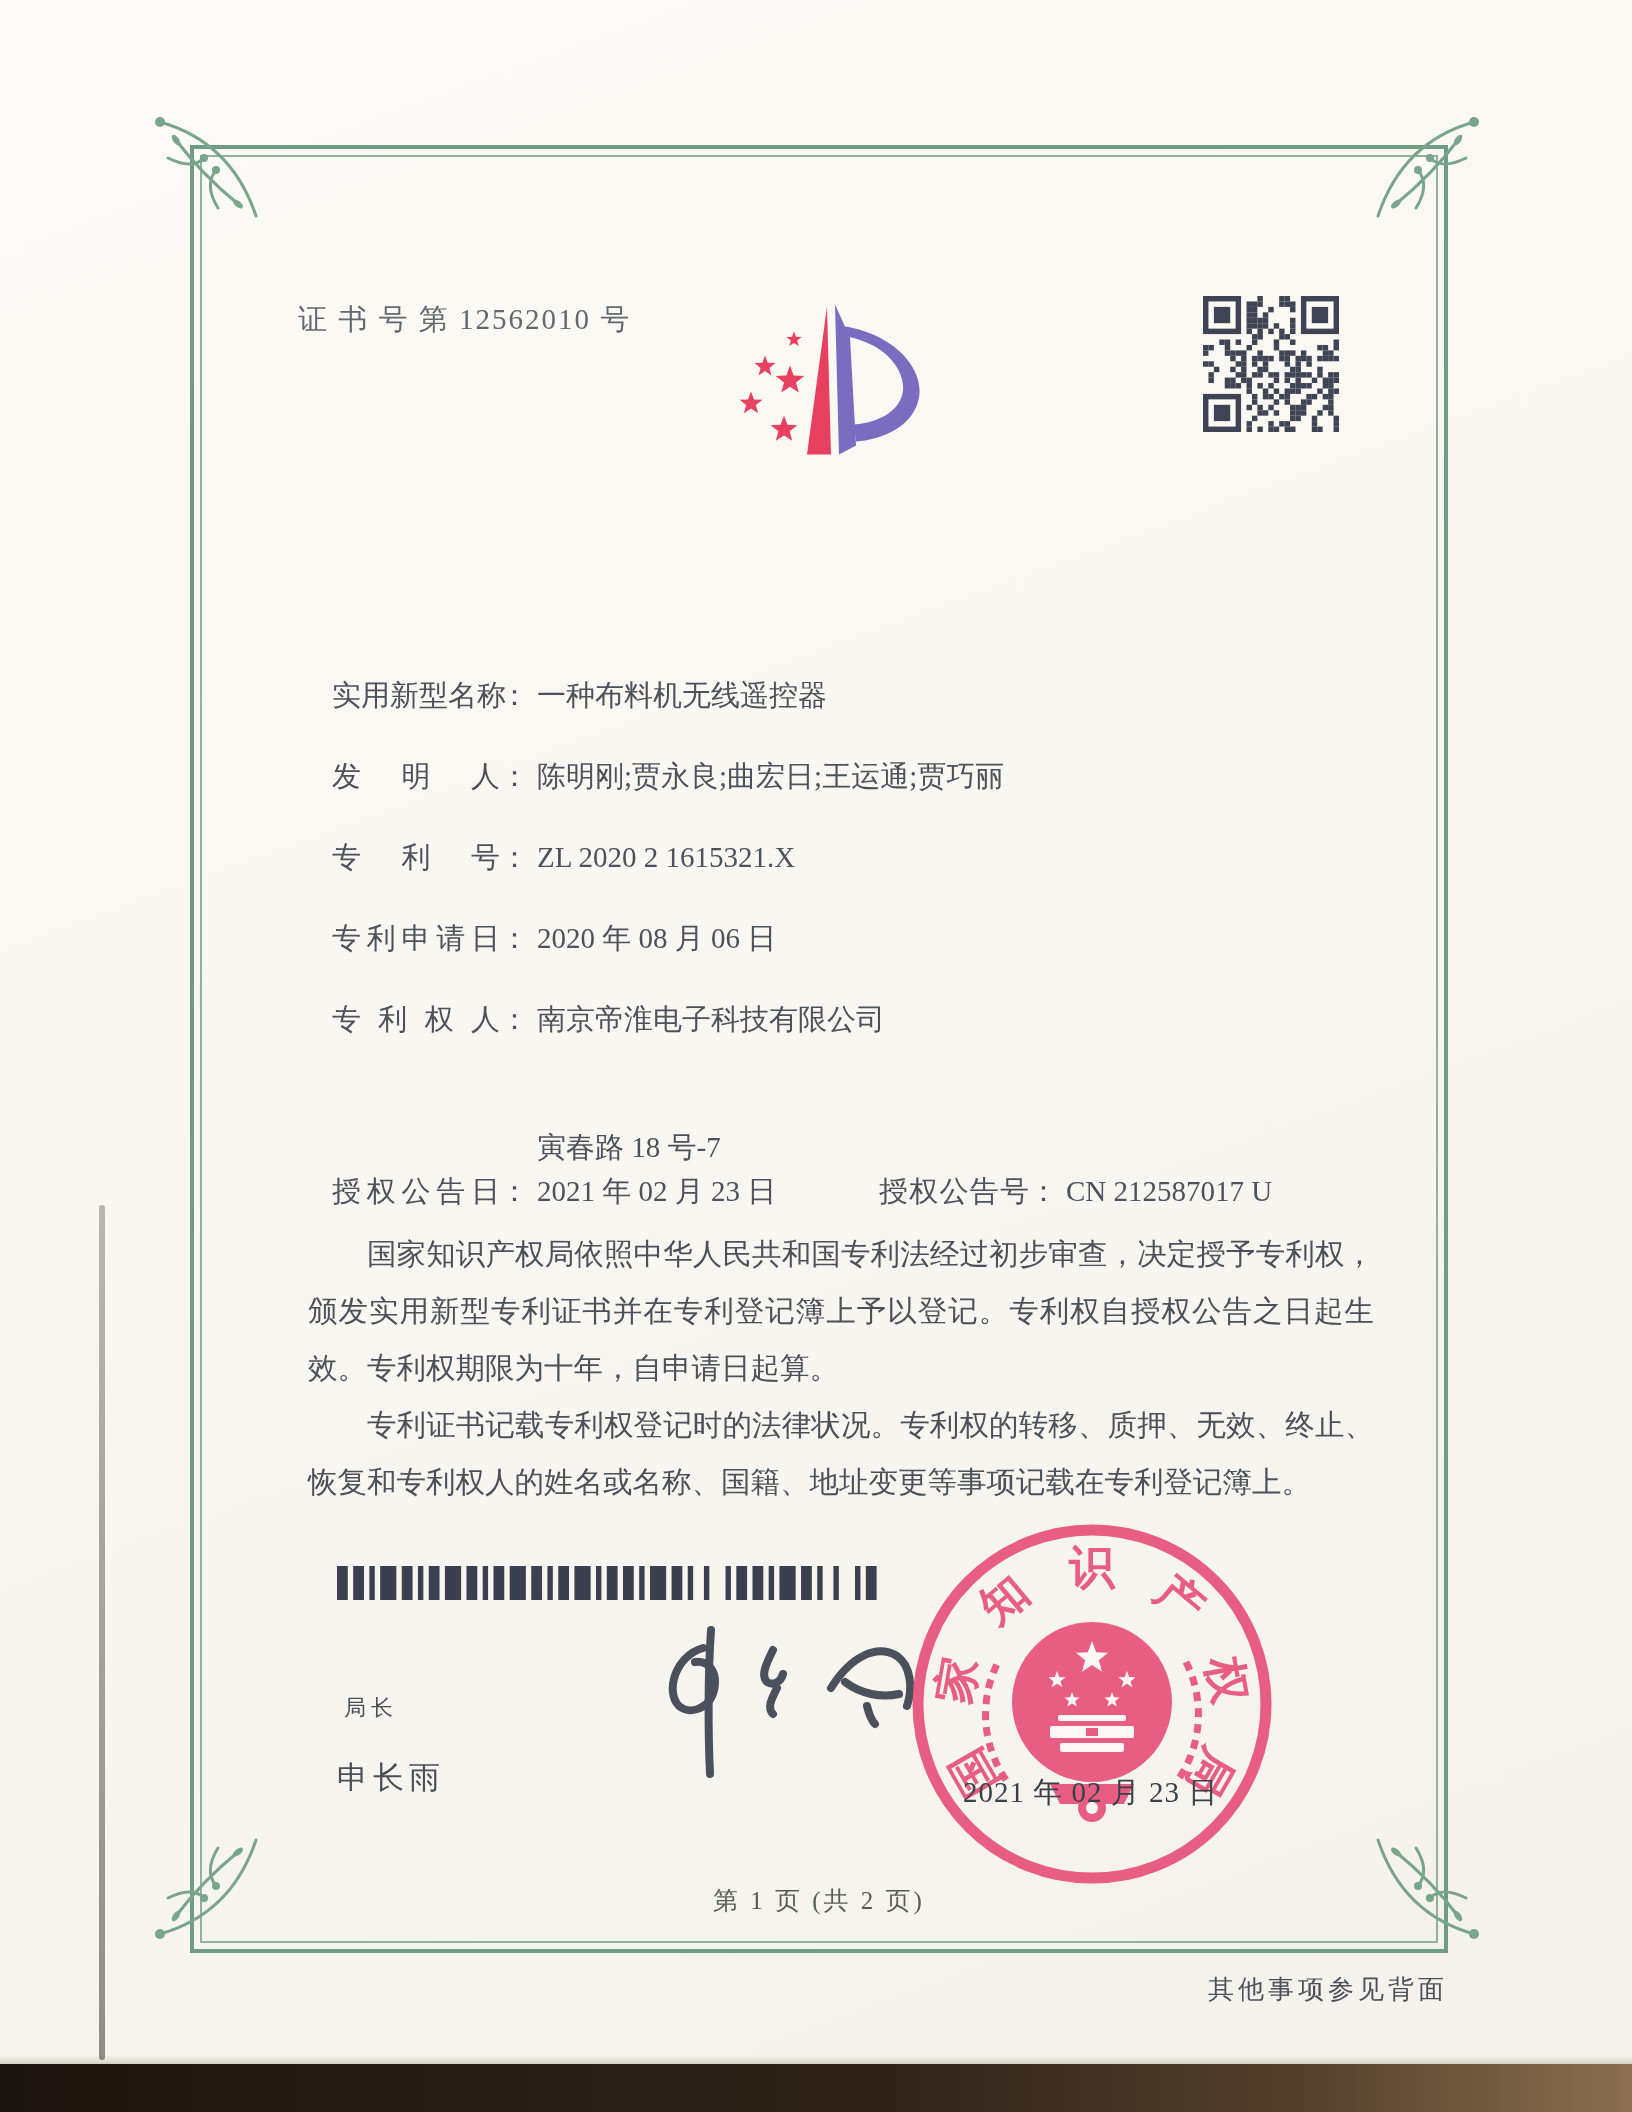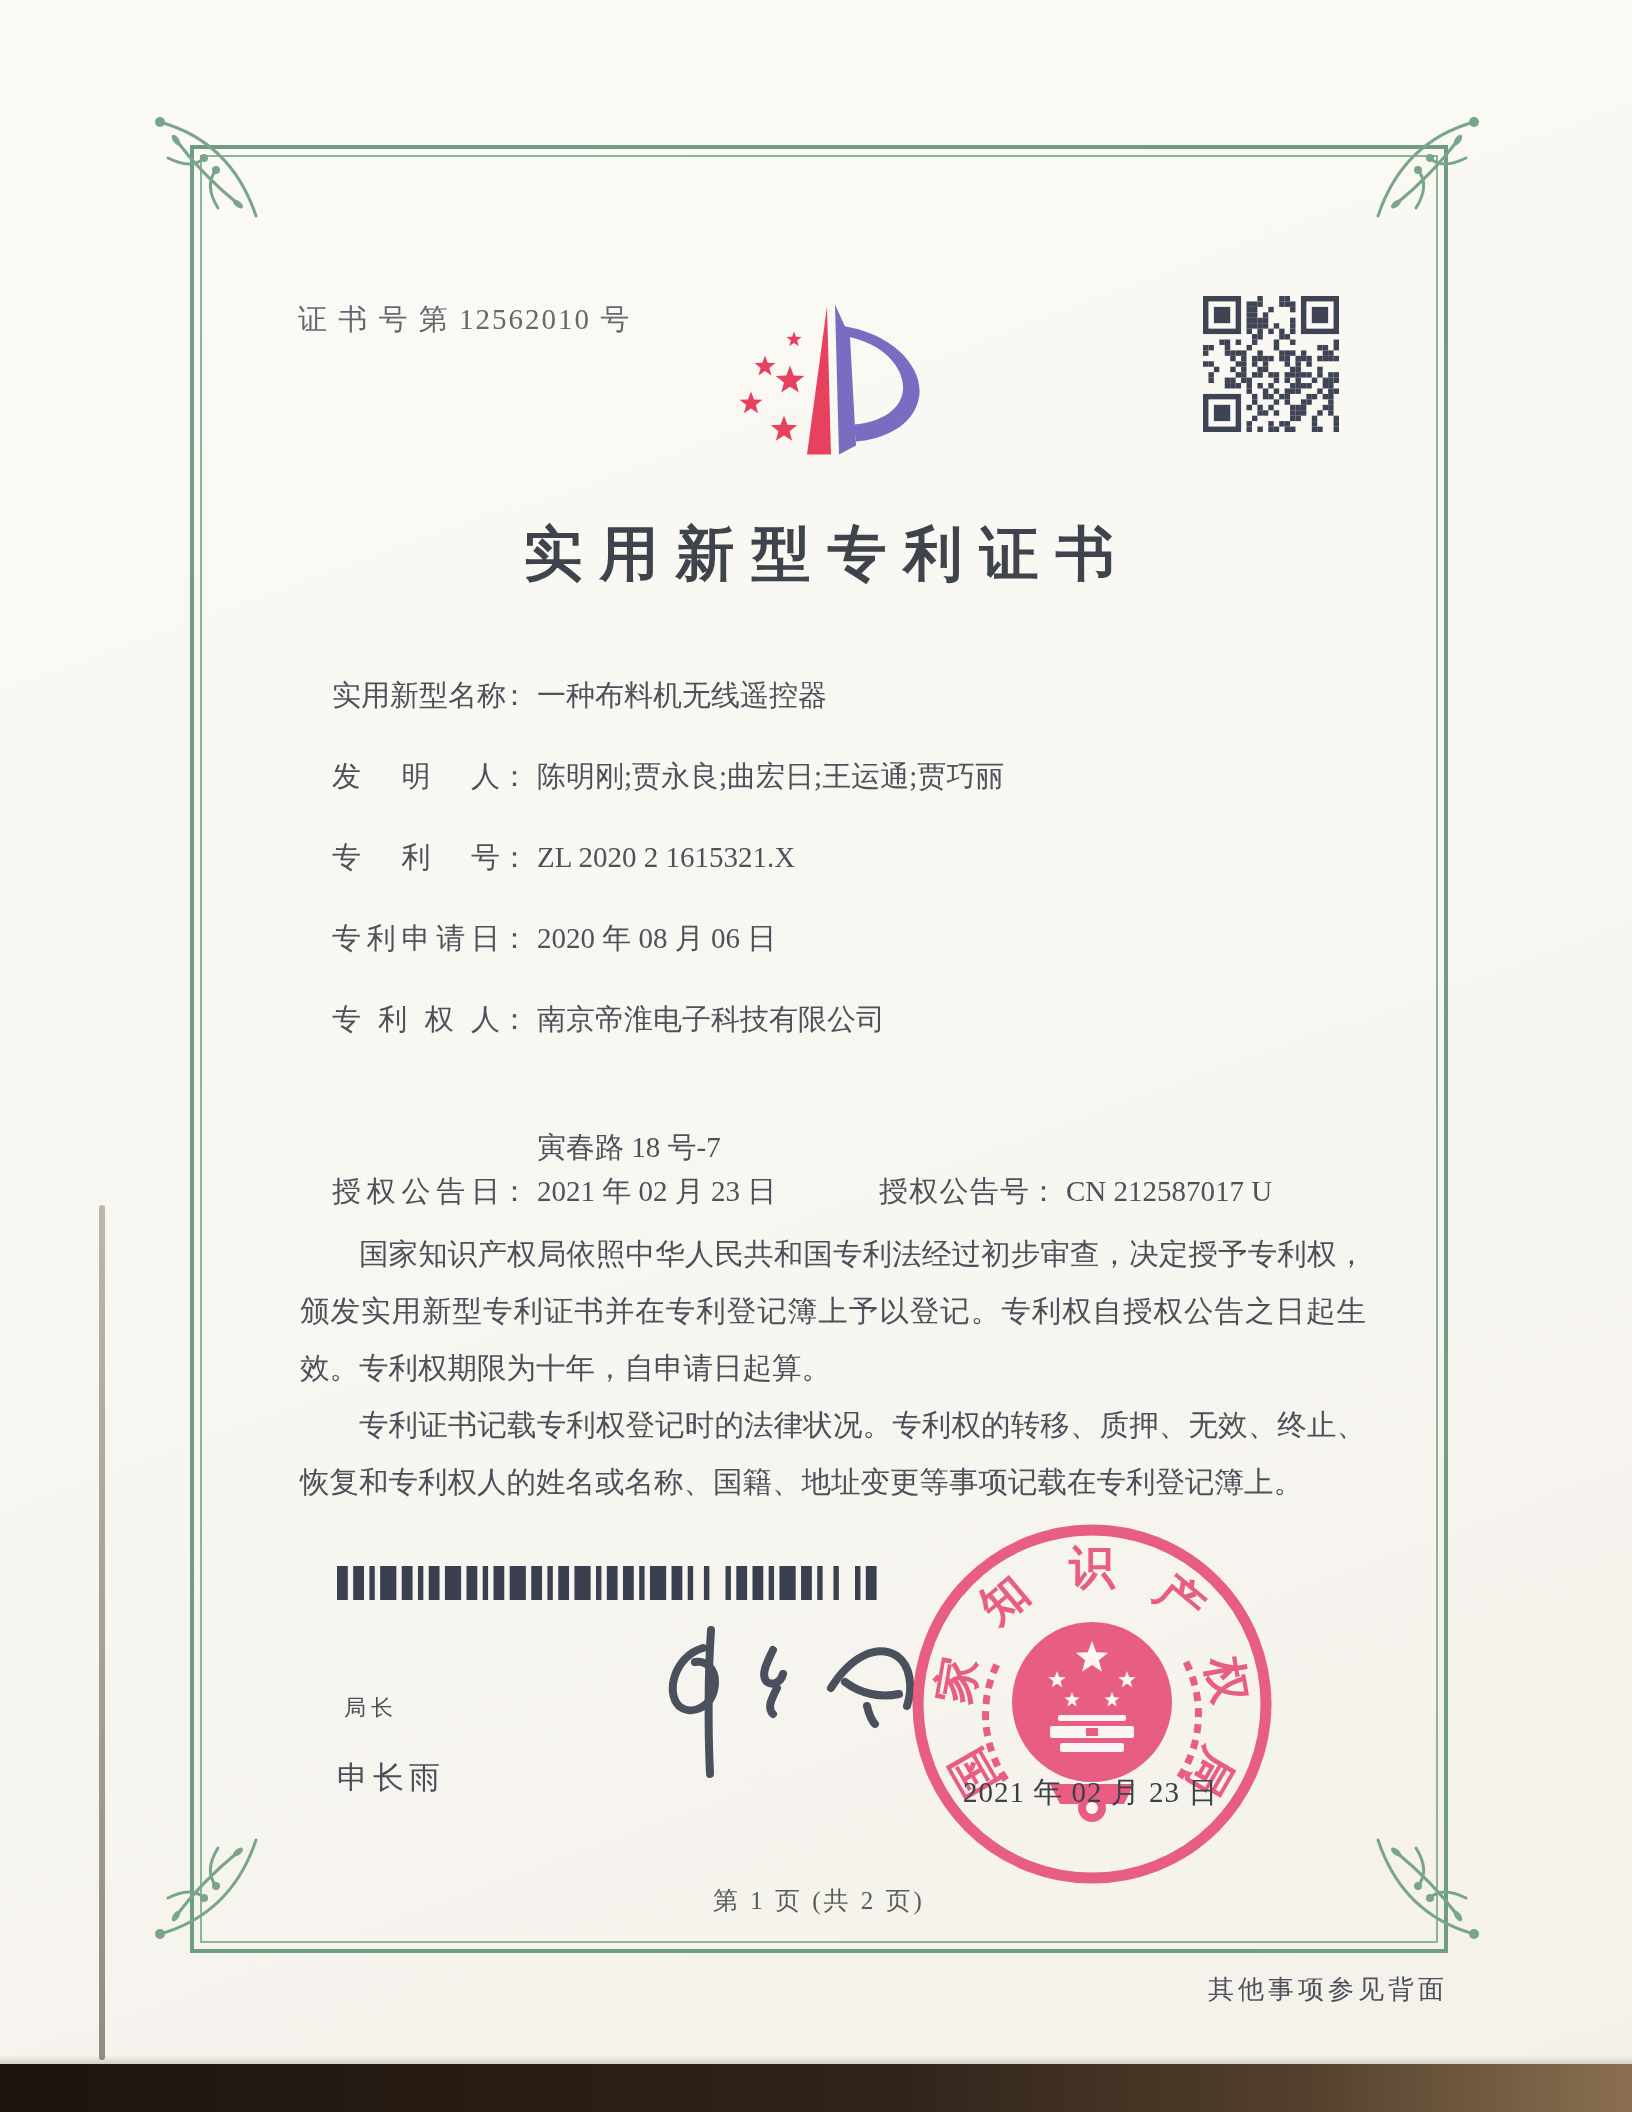--- a/index.html
+++ b/index.html
@@ -27,21 +27,21 @@
   .logo{position:absolute;left:700px;top:276px;width:220px;height:188px;}
   .qr{position:absolute;left:1203px;top:296px;width:136px;height:136px;}
   .title{position:absolute;left:190px;top:515px;width:1258px;text-align:center;
     font-size:59px;font-weight:700;letter-spacing:17px;text-indent:17px;color:#3f444c;}
   .row{position:absolute;left:332px;font-size:29px;color:#4d525a;white-space:nowrap;}
   .flabel{display:inline-block;width:168px;text-align:justify;text-align-last:justify;}
   .fvalue{margin-left:8px;margin-top:35px;}
   .addr2{left:537px;}
   .grant-right{position:absolute;left:547px;top:0;}
   .grant-right .flabel{width:150px;}
-  .bodytext{position:absolute;left:300px;top:1226px;width:1066px;}
+  .bodytext{position:absolute;left:308px;top:1226px;width:1066px;}
   .bodytext p{margin:0;text-indent:2em;font-size:29.5px;line-height:57px;
     text-align:justify;color:#4c5159;}
   .barcode{position:absolute;left:337px;top:1566px;width:545px;height:34px;}
   .director-title{position:absolute;left:344px;top:1693px;font-size:22px;letter-spacing:5px;color:#4a4f57;font-family:Liberation Serif, serif;}
   .director-name{position:absolute;left:337px;top:1757px;font-size:31px;letter-spacing:5px;color:#4a4f57;}
   .signature{position:absolute;left:515px;top:1622px;width:410px;height:198px;}
   .seal{position:absolute;left:900px;top:1512px;width:385px;height:385px;opacity:.93;}
   .seal-ring-char{font-size:46px;font-weight:700;}
   .seal-date{position:absolute;left:963px;top:1773px;font-size:29px;letter-spacing:1px;color:#3b4049;z-index:5;}
   .page-footer{position:absolute;left:190px;top:1884px;width:1258px;text-align:center;
@@ -333,21 +333,20 @@
       <rect x="5.32" y="5.32" width="26.6" height="26.6" fill="#faf9f4"></rect>
       <rect x="10.64" y="10.64" width="15.96" height="15.96" fill="#3e4454"></rect>
       <rect x="95.76" y="0" width="37.24" height="37.24" fill="#3e4454"></rect>
       <rect x="101.08000000000001" y="5.32" width="26.6" height="26.6" fill="#faf9f4"></rect>
       <rect x="106.4" y="10.64" width="15.96" height="15.96" fill="#3e4454"></rect>
       <rect x="0" y="95.76" width="37.24" height="37.24" fill="#3e4454"></rect>
       <rect x="5.32" y="101.08000000000001" width="26.6" height="26.6" fill="#faf9f4"></rect>
       <rect x="10.64" y="106.4" width="15.96" height="15.96" fill="#3e4454"></rect>
     </svg>
 
-  <div class="title">实用新型专利证书</div>
 
   <div class="row" style="top:676px">
     <span class="flabel">实用新型名称</span><span>：</span><span class="fvalue">一种布料机无线遥控器</span>
   </div>
   <div class="row" style="top:757px">
     <span class="flabel">发明人</span><span>：</span><span class="fvalue">陈明刚;贾永良;曲宏日;王运通;贾巧丽</span>
   </div>
   <div class="row" style="top:838px">
     <span class="flabel">专利号</span><span>：</span><span class="fvalue">ZL 2020 2 1615321.X</span>
   </div>

